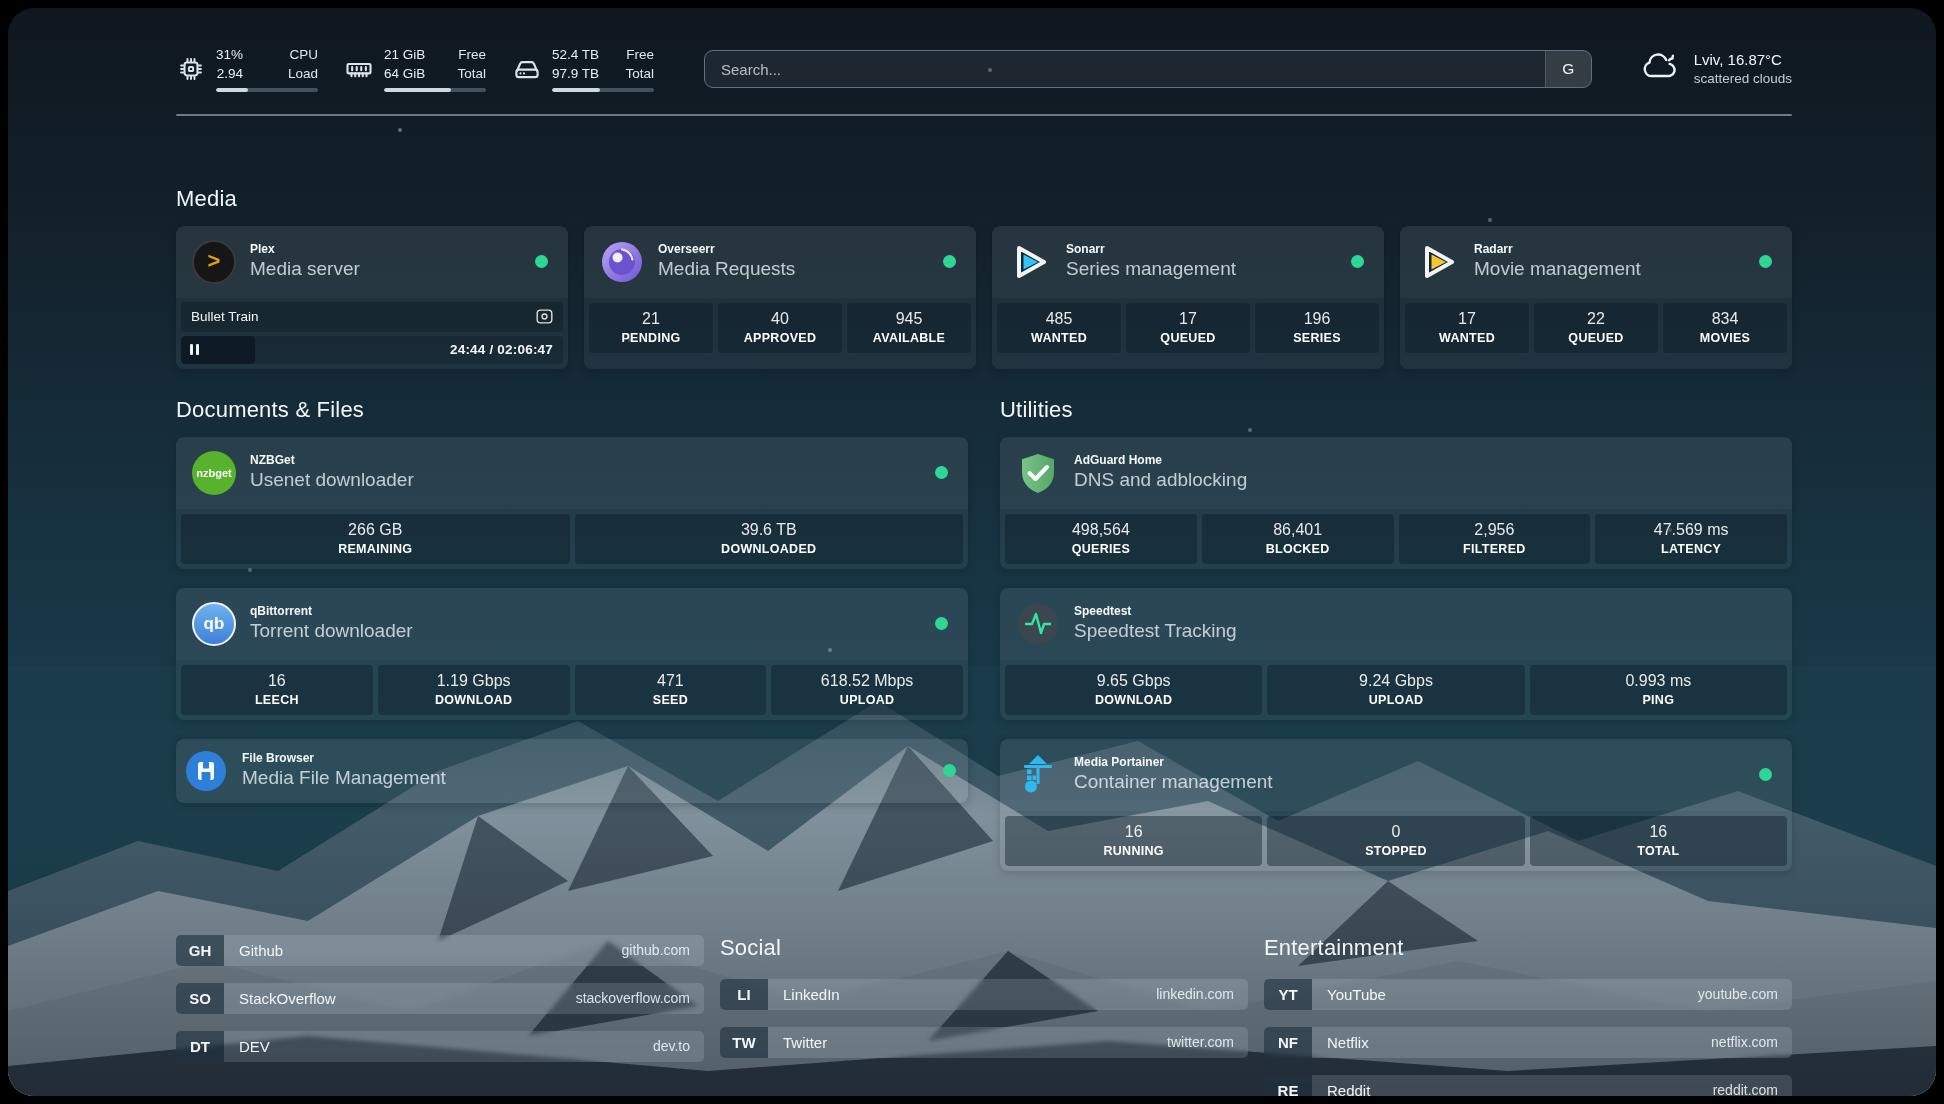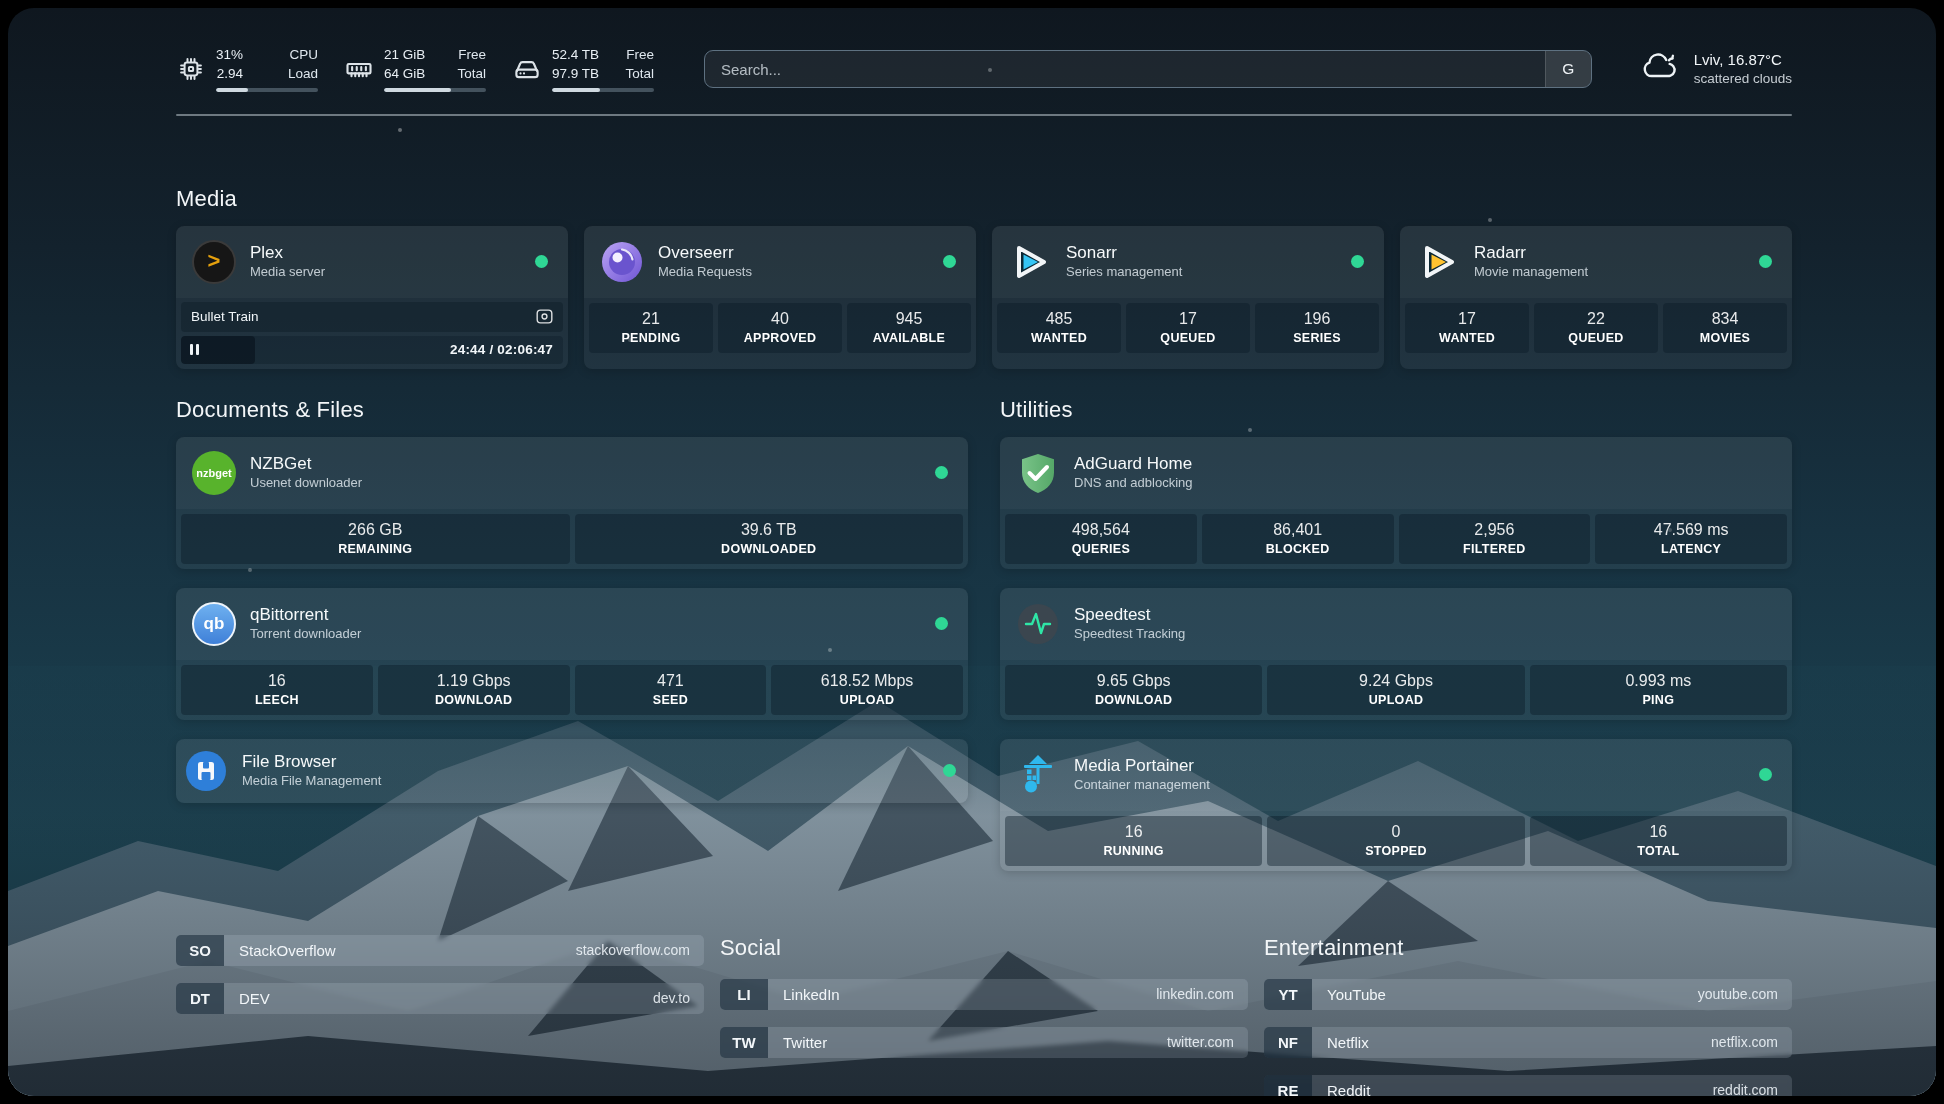--- a/index.html
+++ b/index.html
@@ -50,22 +50,22 @@
   .sec-heading { font-size:22px; font-weight:500; color:#f3f6f8; letter-spacing:.2px; }
   .media-sec { margin-top:70px; }
   .cards-4 { margin-top:14px; display:grid; grid-template-columns:repeat(4,1fr); gap:16px; }
   .two-col { margin-top:28px; display:grid; grid-template-columns:1fr 1fr; gap:32px; }
 
   .card { background:rgba(255,255,255,0.055); border-radius:8px; overflow:hidden;
     box-shadow:0 2px 10px rgba(0,0,0,0.18); cursor:pointer; }
   .card-head { display:flex; align-items:center; gap:14px; padding:14px 16px; background:rgba(255,255,255,0.035); }
   .svc-icon { width:44px; height:44px; flex:0 0 44px; display:flex; align-items:center; justify-content:center; }
   .svc-text { flex:1; min-width:0; }
-  .svc-title { font-size:17px; font-weight:400; color:#f6f9fa; line-height:1.25; }
-  .svc-sub { font-size:13px; color:rgba(236,243,248,0.78); line-height:1.3; }
+  .svc-title { font-size:12px; font-weight:700; color:#f6f9fa; line-height:1.25; }
+  .svc-sub { font-size:19px; color:rgba(236,243,248,0.78); line-height:1.3; }
   .dot { width:13px; height:13px; border-radius:50%; background:#2fd795; flex:0 0 13px; margin-right:4px; }
 
   .stats { display:flex; gap:5px; padding:5px; }
   .stat { flex:1; background:rgba(9,27,38,0.42); border-radius:4px; height:50px;
     display:flex; flex-direction:column; align-items:center; justify-content:center; }
   .stat-value { font-size:16px; color:rgba(255,255,255,0.9); line-height:1.3; }
   .stat-label { font-size:12.5px; font-weight:700; color:#fff; letter-spacing:.3px; line-height:1.3; }
 
   
   .media-row { margin:4px 5px 0 5px; height:30px; display:flex; align-items:center;
@@ -541,20 +541,25 @@
             </div>
           </div>
         </div>
       </div>
     </div>
 
     <div class="bookmarks">
 
       <div class="bm-group">
         <div class="bm-row">
+          <span class="bm-abbr">GH</span>
+          <span class="bm-name">Github</span>
+          <span class="bm-domain">github.com</span>
+        </div>
+        <div class="bm-row">
           <span class="bm-abbr">SO</span>
           <span class="bm-name">StackOverflow</span>
           <span class="bm-domain">stackoverflow.com</span>
         </div>
         <div class="bm-row">
           <span class="bm-abbr">DT</span>
           <span class="bm-name">DEV</span>
           <span class="bm-domain">dev.to</span>
         </div>
       </div>

